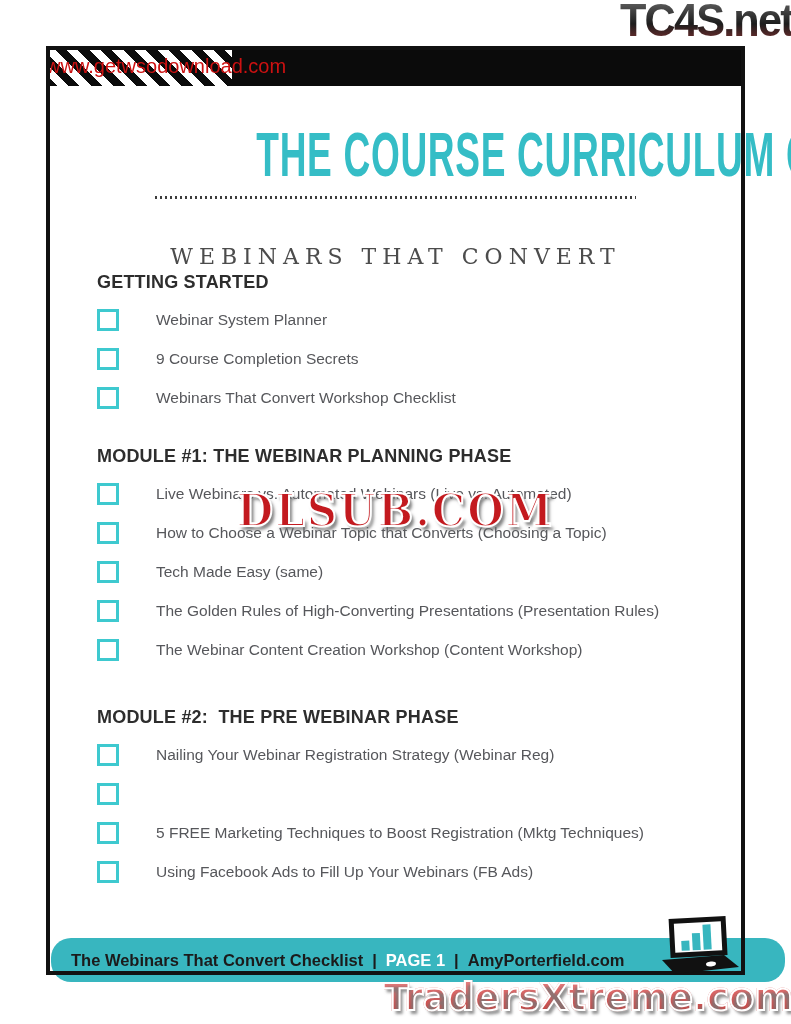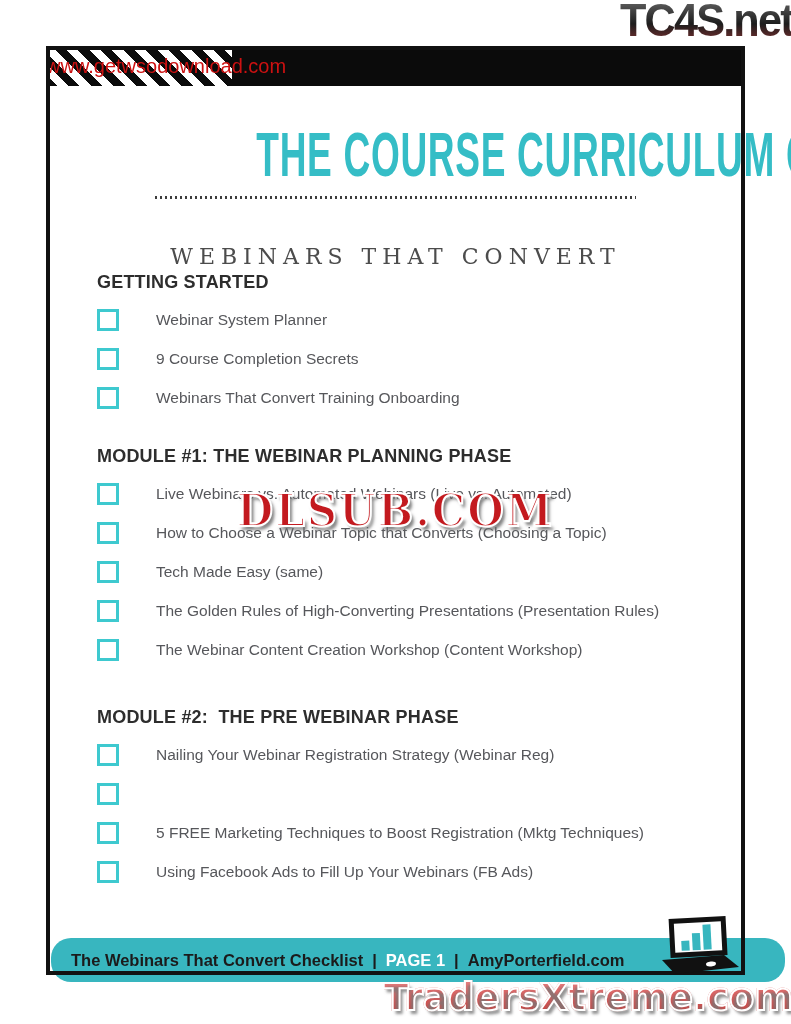--- a/index.html
+++ b/index.html
@@ -115,21 +115,21 @@
     <div class="row">
       <span class="cb"></span>
       <span class="lbl">Webinar System Planner</span>
     </div>
     <div class="row">
       <span class="cb"></span>
       <span class="lbl">9 Course Completion Secrets</span>
     </div>
     <div class="row">
       <span class="cb"></span>
-      <span class="lbl">Webinars That Convert Training Onboarding</span>
+      <span class="lbl">Webinars That Convert Workshop Checklist</span>
     </div>
   </div>
 
   <div class="section s2">
     <h2 class="section-heading">MODULE #1: THE WEBINAR PLANNING PHASE</h2>
     <div class="row">
       <span class="cb"></span>
       <span class="lbl">Live Webinars vs. Automated Webinars (Live vs. Automated)</span>
     </div>
     <div class="row">

